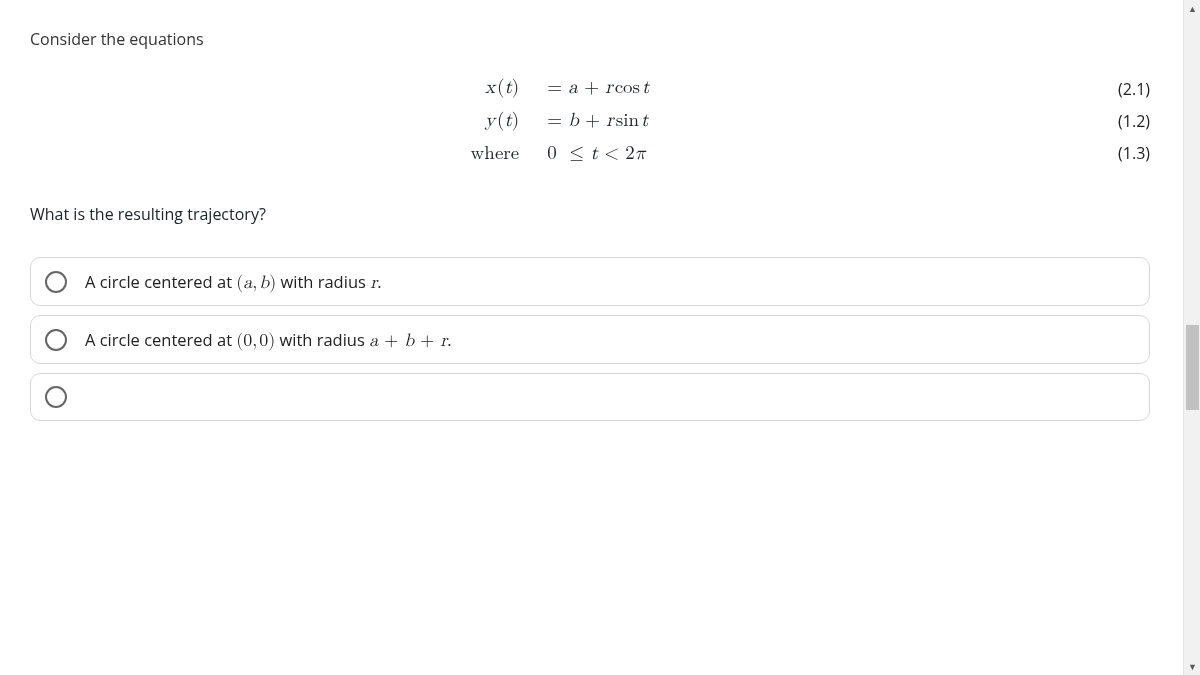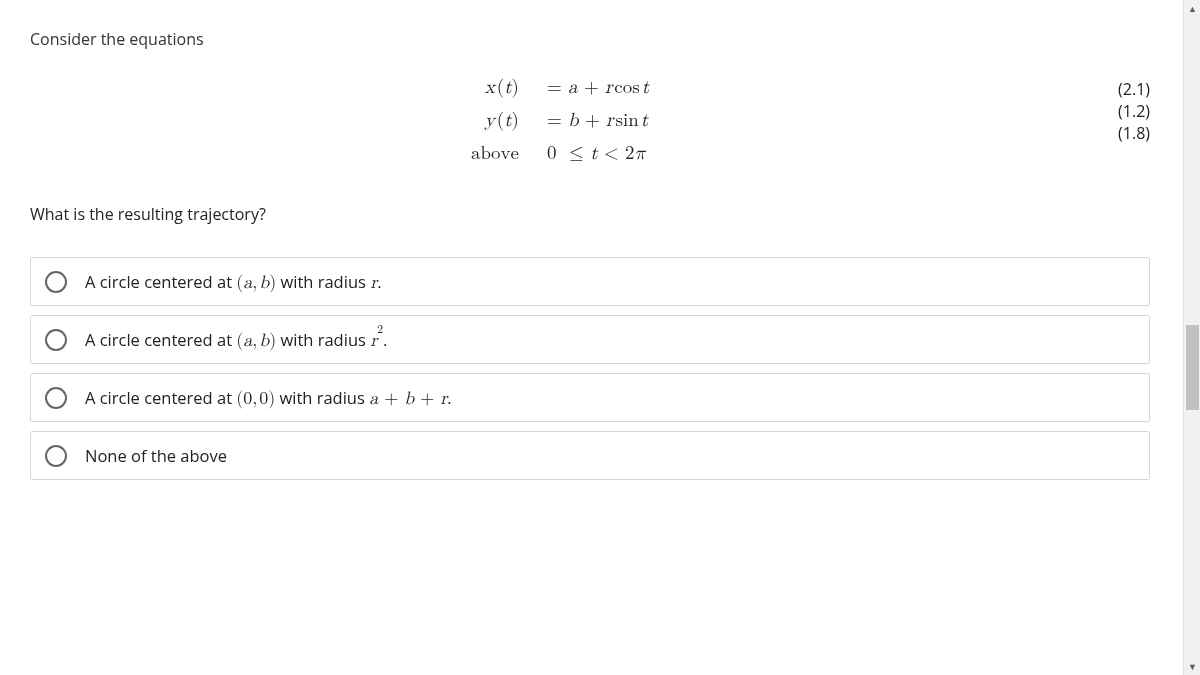--- a/index.html
+++ b/index.html
@@ -45,31 +45,32 @@
   .eqgrid .lhs { text-align: right; font-style: italic; }
   .eqgrid .rhs { text-align: left; margin-left: 16px; }
   .mi { font-style: italic; }
   .mn { font-style: normal; }
   .paren { font-style: normal; }
   sup { font-size: 0.65em; line-height: 0; position: relative; top: -0.55em; }
   .eqlabels {
     width: 60px;
     display: grid;
     grid-template-rows: repeat(3, auto);
+    row-gap: 10px;
     font-size: 16px;
     color: #222;
     text-align: right;
     padding-top: 2px;
     line-height: 22px;
   }
   .question2 { margin-bottom: 32px; }
   .options { display: flex; flex-direction: column; gap: 9px; }
   .option {
     border: 1px solid #d6d6d6;
-    border-radius: 2px;
+    border-radius: 10px;
     padding: 12px 14px;
     display: flex;
     align-items: center;
     gap: 18px;
     cursor: pointer;
     background: #fff;
   }
   .radio {
     width: 22px; height: 22px;
     border: 2px solid #666;
@@ -135,49 +136,44 @@
 
     <div class="prompt-text">Consider the equations</div>
 
     <div class="eqblock">
       <div class="eqcenter">
         <div class="eqgrid" id="eqgrid">
             <div class="lhs"><span class="mi">x</span> <span class="paren">(</span><span class="mi">t</span><span class="paren">)</span></div>
             <div class="rhs"><span class="mn">=</span> <span class="mi">a</span> <span class="mn">+</span> <span class="mi">r</span> <span class="mn">cos</span> <span class="mi">t</span></div>
             <div class="lhs"><span class="mi">y</span> <span class="paren">(</span><span class="mi">t</span><span class="paren">)</span></div>
             <div class="rhs"><span class="mn">=</span> <span class="mi">b</span> <span class="mn">+</span> <span class="mi">r</span> <span class="mn">sin</span> <span class="mi">t</span></div>
-            <div class="lhs"><span class="mn">above</span></div>
+            <div class="lhs"><span class="mn">where</span></div>
             <div class="rhs"><span class="mn">0</span> &nbsp;<span class="mn">≤</span> <span class="mi">t</span> <span class="mn">&lt;</span> <span class="mn">2</span><span class="mi">π</span></div>
           </div>
       </div>
       <div class="eqlabels" id="eqlabels">
           <div>(2.1)</div>
           <div>(1.2)</div>
-          <div>(1.8)</div>
+          <div>(1.3)</div>
         </div>
     </div>
 
     <div class="question2">What is the resulting trajectory?</div>
 
     <div class="options" id="options">
         <div class="option">
           <div class="radio"></div>
           <div class="option-text">A circle centered at <span class="math"><span class="paren">(</span><span class="mi">a</span><span class="mn">,</span> <span class="mi">b</span><span class="paren">)</span></span> with radius <span class="math"><span class="mi">r</span></span>.</div>
         </div>
         <div class="option">
           <div class="radio"></div>
-          <div class="option-text">A circle centered at <span class="math"><span class="paren">(</span><span class="mi">a</span><span class="mn">,</span> <span class="mi">b</span><span class="paren">)</span></span> with radius <span class="math"><span class="mi">r</span><sup><span class="mn">2</span></sup></span>.</div>
-        </div>
-        <div class="option">
-          <div class="radio"></div>
           <div class="option-text">A circle centered at <span class="math"><span class="paren">(</span><span class="mn">0</span><span class="mn">,</span> <span class="mn">0</span><span class="paren">)</span></span> with radius <span class="math"><span class="mi">a</span> <span class="mn">+</span> <span class="mi">b</span> <span class="mn">+</span> <span class="mi">r</span></span>.</div>
         </div>
         <div class="option">
           <div class="radio"></div>
-          <div class="option-text">None of the above</div>
         </div>
       </div>
 
     <div class="footer">
       <button class="save-btn">Save</button>
     </div>
 
   </div>
 </div>
 

